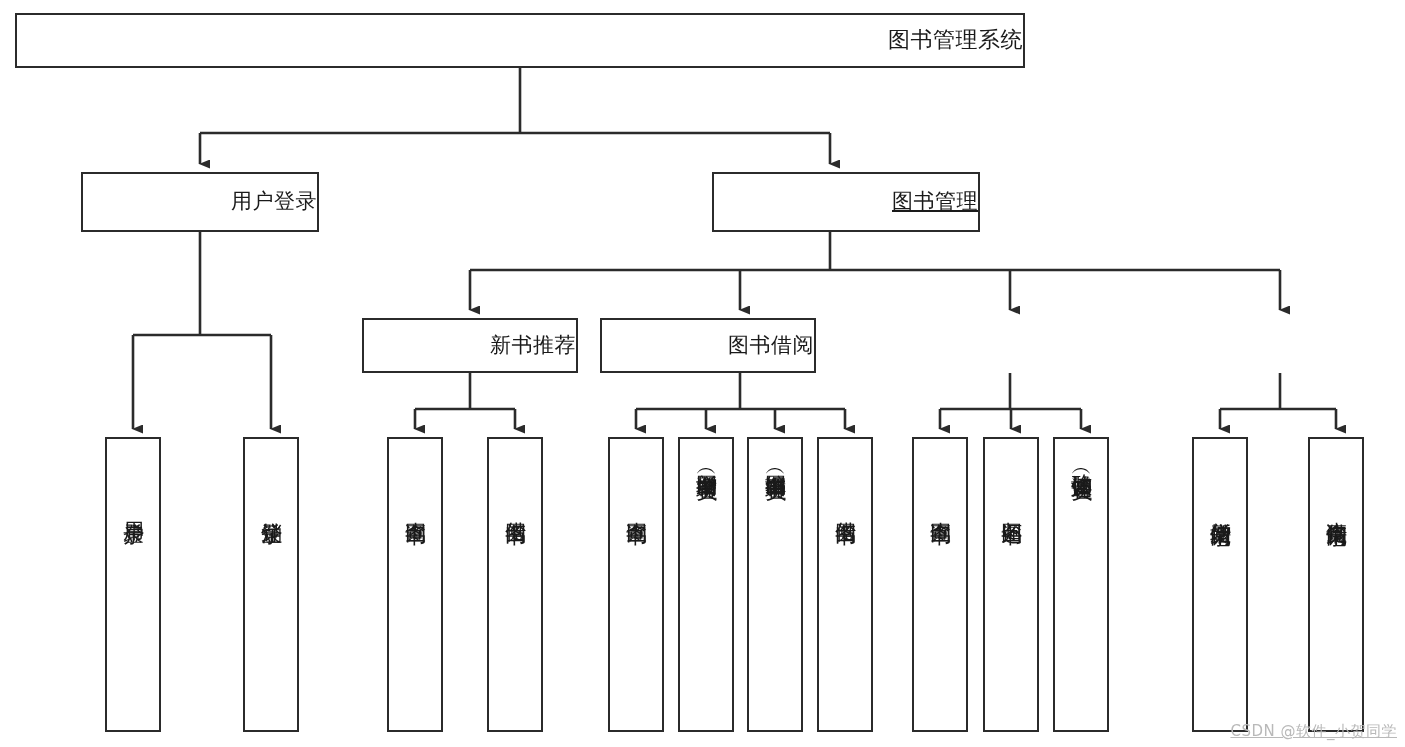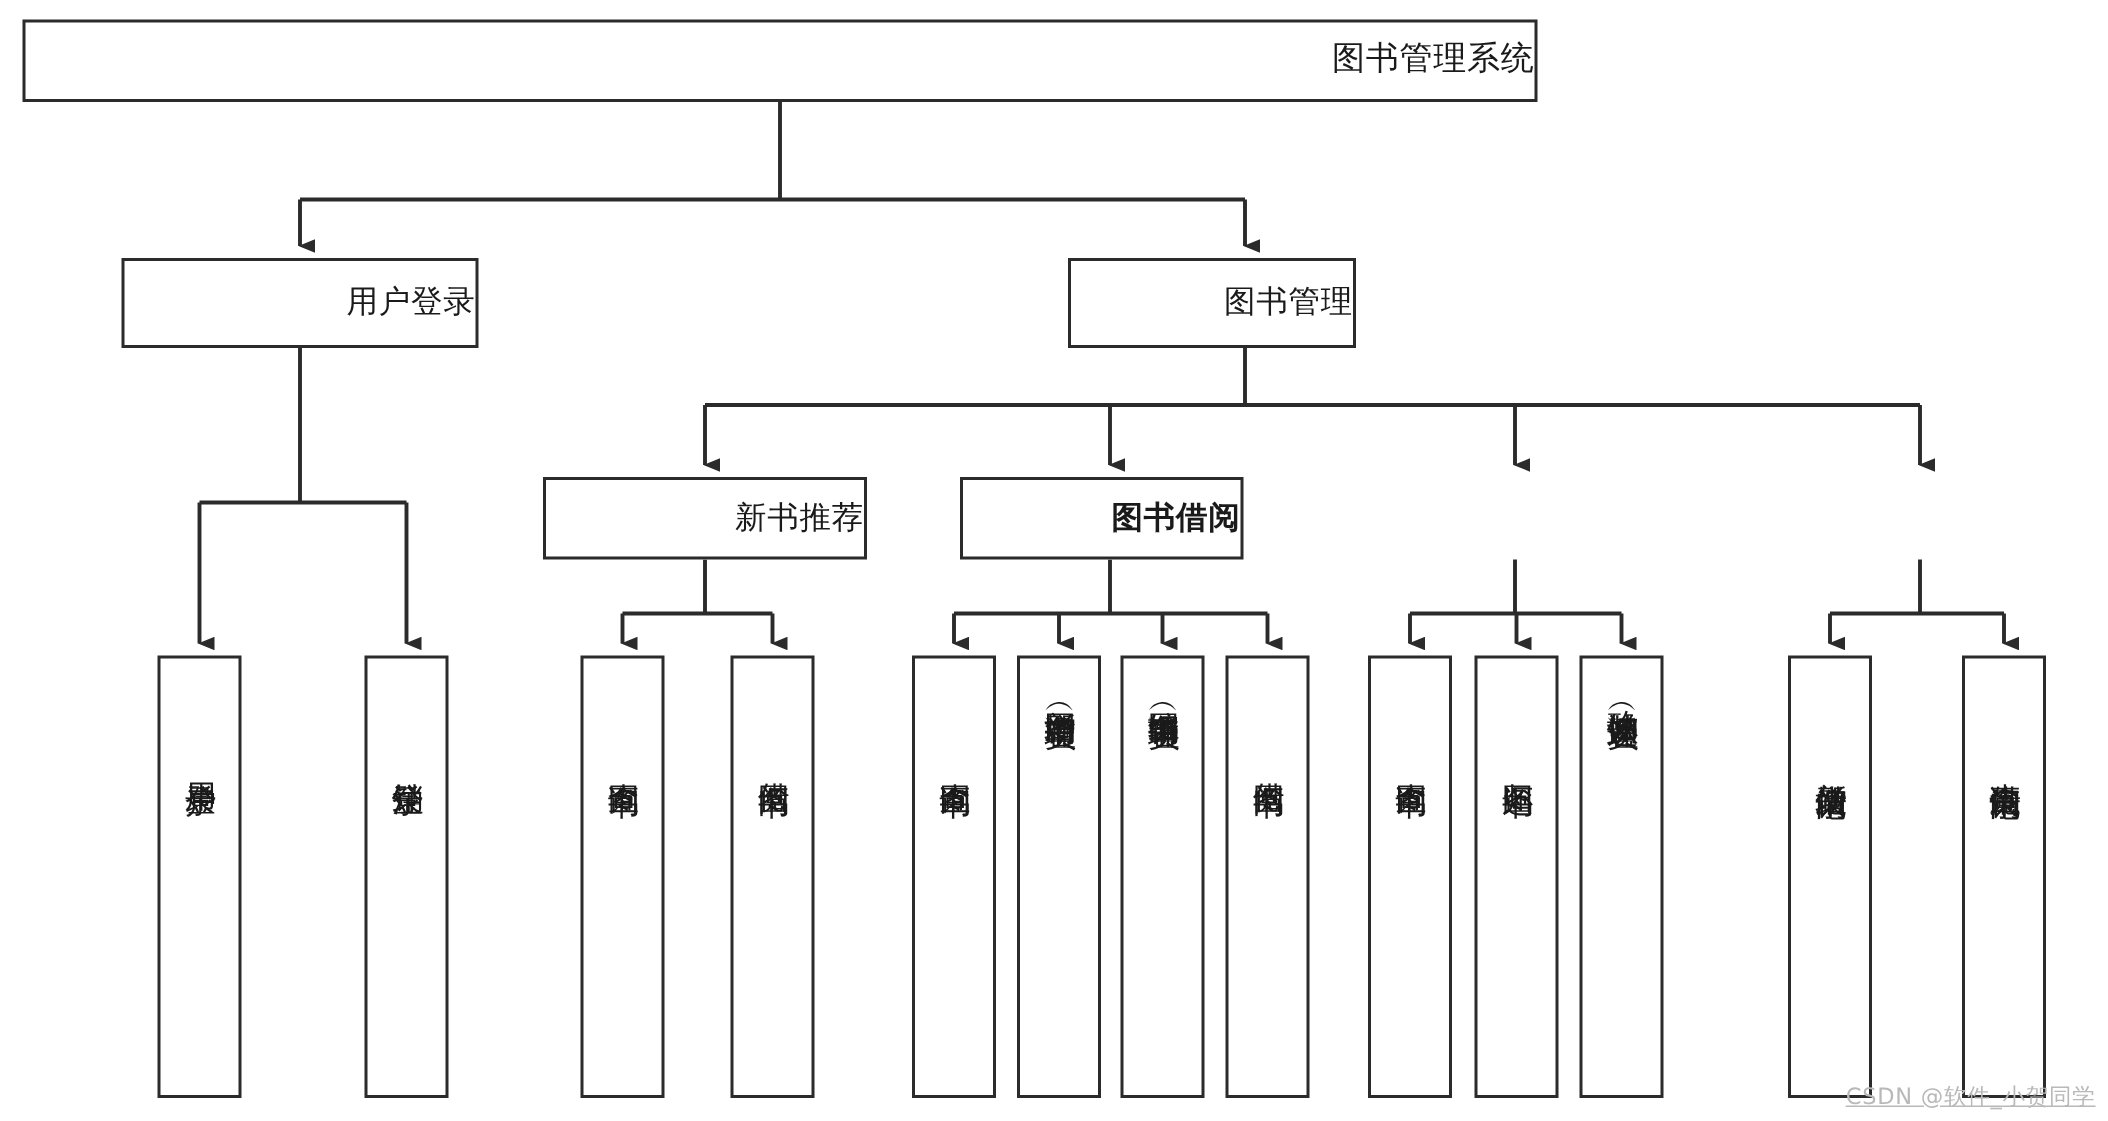--- a/index.html
+++ b/index.html
@@ -125,28 +125,28 @@
     </g>
   </svg>
 
   <div class="node horizontal root" style="left:15px; top:13px; width:1010px; height:55px;">
     <span class="label">图书管理系统</span>
   </div>
 
   <div class="node horizontal" style="left:81px; top:172px; width:238px; height:60px;">
     <span class="label">用户登录</span>
   </div>
-  <div class="node horizontal" style="left:712px; top:172px; width:192px; height:60px;">
+  <div class="node horizontal" style="left:712px; top:172px; width:268px; height:60px;text-decoration:underline;">
     <span class="label">图书管理</span>
   </div>
 
   <div class="node horizontal" style="left:362px; top:318px; width:216px; height:55px;">
     <span class="label">新书推荐</span>
   </div>
-  <div class="node horizontal" style="left:640px; top:318px; width:189px; height:55px;font-weight:bold;">
+  <div class="node horizontal" style="left:600px; top:318px; width:216px; height:55px;">
     <span class="label">图书借阅</span>
   </div>
 
   <div class="node vertical mid" style="left:105px; top:437px; width:56px; height:295px;">
     <span class="label">用户登录</span>
   </div>
   <div class="node vertical mid" style="left:243px; top:437px; width:56px; height:295px;">
     <span class="label">注销登录</span>
   </div>
   <div class="node vertical mid" style="left:387px; top:437px; width:56px; height:295px;">

